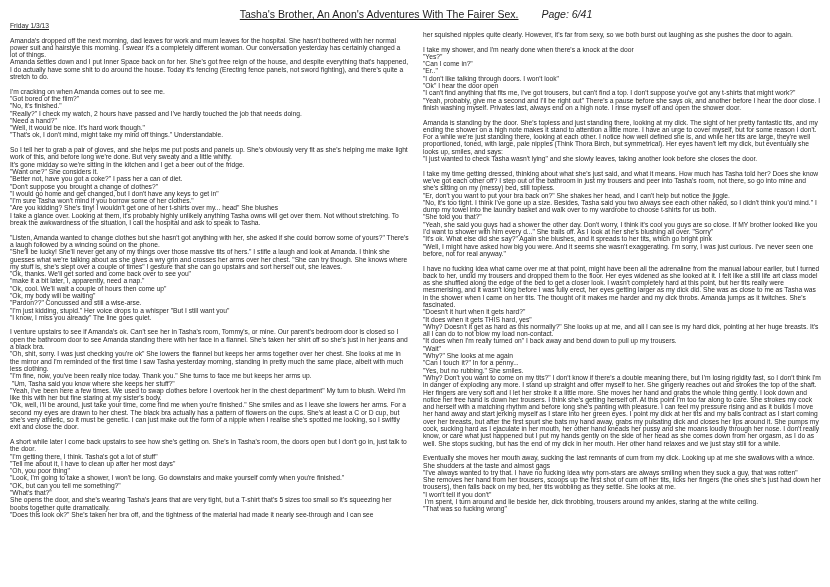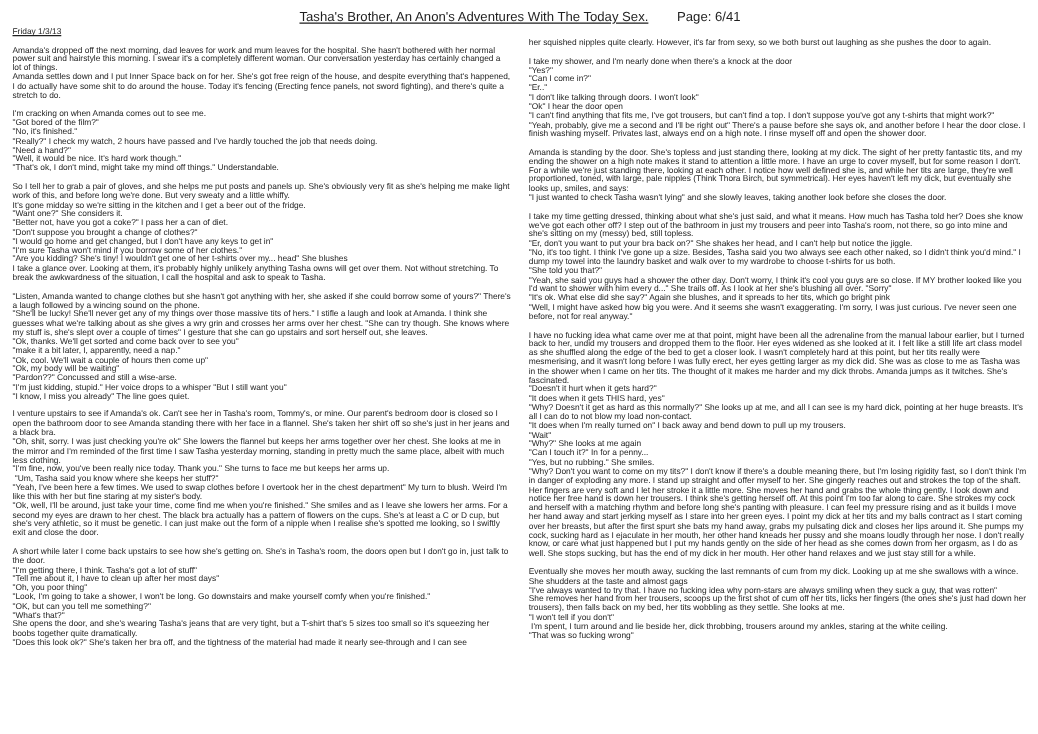--- a/index.html
+++ b/index.html
@@ -22,20 +22,21 @@
     text-align: center;
     font-size: 10.5px;
     line-height: 12px;
     white-space: nowrap;
   }
   .title {
     text-decoration: underline;
   }
   .page-num {
     margin-left: 20px;
+    font-style: italic;
   }
   .columns {
     display: flex;
     flex-direction: row;
     gap: 14px;
     margin-top: 2px;
   }
   .col {
     width: 399px;
     font-size: 6.7px;
@@ -51,21 +52,21 @@
   .para {
     white-space: pre-wrap;
     margin: 0 0 7.3px 0;
   }
 </style>
 </head>
 <body>
 
 <div class="page">
   <div class="title-row">
-    <span class="title">Tasha's Brother, An Anon's Adventures With The Today Sex.</span>
+    <span class="title">Tasha's Brother, An Anon's Adventures With The Fairer Sex.</span>
     <span class="page-num">Page: 6/41</span>
   </div>
   <div class="columns">
     <div class="col">
       <div class="date">Friday 1/3/13</div>
       <div>
           <div class="para">Amanda's dropped off the next morning, dad leaves for work and mum leaves for the hospital. She hasn't bothered with her normal power suit and hairstyle this morning. I swear it's a completely different woman. Our conversation yesterday has certainly changed a lot of things.
 Amanda settles down and I put Inner Space back on for her. She's got free reign of the house, and despite everything that's happened, I do actually have some shit to do around the house. Today it's fencing (Erecting fence panels, not sword fighting), and there's quite a stretch to do.</div>
           <div class="para">I'm cracking on when Amanda comes out to see me.
 "Got bored of the film?"

